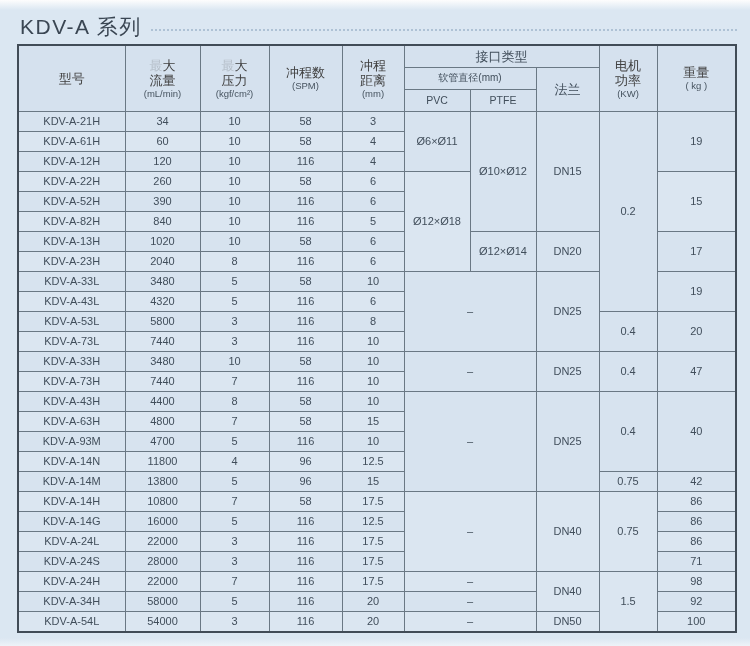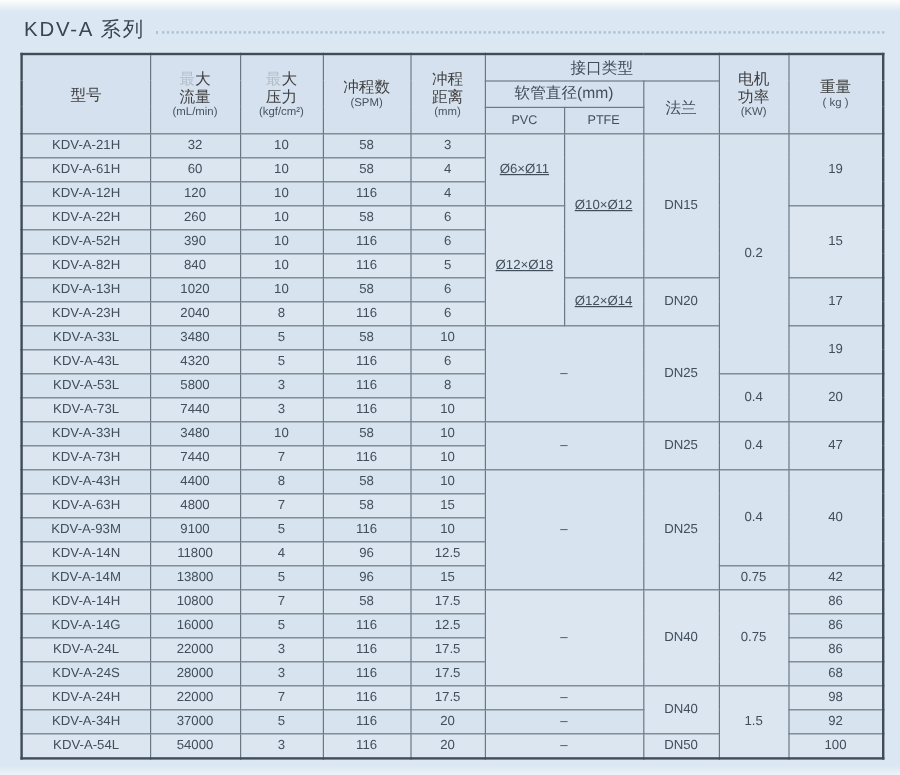--- a/index.html
+++ b/index.html
@@ -14,45 +14,45 @@
   }
   .bottom-fade {
     position:absolute; bottom:0; left:0; right:0; height:8px;
     background:linear-gradient(rgba(250,251,253,0), #eef3f8);
   }
   .title-row {
     position:absolute; top:13px; left:20px; right:13px;
     display:flex; align-items:center; gap:9px;
   }
   .title {
-    font-size:17px; color:#39废46初53; color:#3a4653; letter-spacing:1.5px; white-space:nowrap;
+    font-size:21px; color:#39废46初53; color:#3a4653; letter-spacing:1.5px; white-space:nowrap;
   }
   .dotline { flex:1; height:0; border-bottom:2px dotted #aec2d5; margin-top:5px; }
 
   table.spec {
     position:absolute; left:17px; top:44px; width:718px;
     border-collapse:collapse; table-layout:fixed;
     border:2px solid #414c57;
   }
   .spec th, .spec td {
     border:1px solid #6a7884; text-align:center; vertical-align:middle;
     color:#414e5b; padding:0; overflow:hidden;
   }
   .spec thead th { background:#d5e1ee; font-weight:normal; }
   .spec thead tr { height:22px; }
   .spec tbody td { background:#d7e3ef; height:19px; font-size:11px; line-height:1; }
   .spec tbody tr:nth-child(even) td { background:#dbe6f1; }
   .h-cn   { font-size:13px; line-height:15px; color:#404040; }
-  .h-mid  { font-size:13px; }
+  .h-mid  { font-size:10px; }
   .h-sub  { font-size:10.5px; }
   .h-unit { font-size:9.5px; line-height:11px; color:#46535f; }
   .faded  { opacity:0.22; }
   td.c-model { font-size:11px; }
   td.c-hose  { font-size:12px; }
-  td.c-pvc, td.c-ptfe { font-size:10.5px;text-decoration:underline; }
+  td.c-pvc, td.c-ptfe { font-size:10.5px; }
 </style>
 </head>
 <body>
 
 <div class="page">
   <div class="top-fade"></div>
 
   <div class="title-row">
     <span class="title">KDV-A 系列</span>
     <span class="dotline"></span>
@@ -111,21 +111,21 @@
         <th rowspan="2" class="h-cn">法兰</th>
       </tr>
       <tr>
         <th class="h-sub">PVC</th>
         <th class="h-sub">PTFE</th>
       </tr>
     </thead>
     <tbody id="spec-body">
         <tr>
           <td class="c-model">KDV-A-21H</td>
-          <td class="c-flow">32</td>
+          <td class="c-flow">34</td>
           <td class="c-pressure">10</td>
           <td class="c-spm">58</td>
           <td class="c-stroke">3</td>
           <td rowspan="3" class="c-pvc">Ø6×Ø11</td>
           <td rowspan="6" class="c-ptfe">Ø10×Ø12</td>
           <td rowspan="6" class="c-flange">DN15</td>
           <td rowspan="10" class="c-power">0.2</td>
           <td rowspan="3" class="c-weight">19</td>
         </tr>
         <tr>
@@ -246,21 +246,21 @@
         </tr>
         <tr>
           <td class="c-model">KDV-A-63H</td>
           <td class="c-flow">4800</td>
           <td class="c-pressure">7</td>
           <td class="c-spm">58</td>
           <td class="c-stroke">15</td>
         </tr>
         <tr>
           <td class="c-model">KDV-A-93M</td>
-          <td class="c-flow">9100</td>
+          <td class="c-flow">4700</td>
           <td class="c-pressure">5</td>
           <td class="c-spm">116</td>
           <td class="c-stroke">10</td>
         </tr>
         <tr>
           <td class="c-model">KDV-A-14N</td>
           <td class="c-flow">11800</td>
           <td class="c-pressure">4</td>
           <td class="c-spm">96</td>
           <td class="c-stroke">12.5</td>
@@ -300,36 +300,36 @@
           <td class="c-spm">116</td>
           <td class="c-stroke">17.5</td>
           <td class="c-weight">86</td>
         </tr>
         <tr>
           <td class="c-model">KDV-A-24S</td>
           <td class="c-flow">28000</td>
           <td class="c-pressure">3</td>
           <td class="c-spm">116</td>
           <td class="c-stroke">17.5</td>
-          <td class="c-weight">68</td>
+          <td class="c-weight">71</td>
         </tr>
         <tr>
           <td class="c-model">KDV-A-24H</td>
           <td class="c-flow">22000</td>
           <td class="c-pressure">7</td>
           <td class="c-spm">116</td>
           <td class="c-stroke">17.5</td>
           <td colspan="2" class="c-hose">–</td>
           <td rowspan="2" class="c-flange">DN40</td>
           <td rowspan="3" class="c-power">1.5</td>
           <td class="c-weight">98</td>
         </tr>
         <tr>
           <td class="c-model">KDV-A-34H</td>
-          <td class="c-flow">37000</td>
+          <td class="c-flow">58000</td>
           <td class="c-pressure">5</td>
           <td class="c-spm">116</td>
           <td class="c-stroke">20</td>
           <td colspan="2" class="c-hose">–</td>
           <td class="c-weight">92</td>
         </tr>
         <tr>
           <td class="c-model">KDV-A-54L</td>
           <td class="c-flow">54000</td>
           <td class="c-pressure">3</td>

